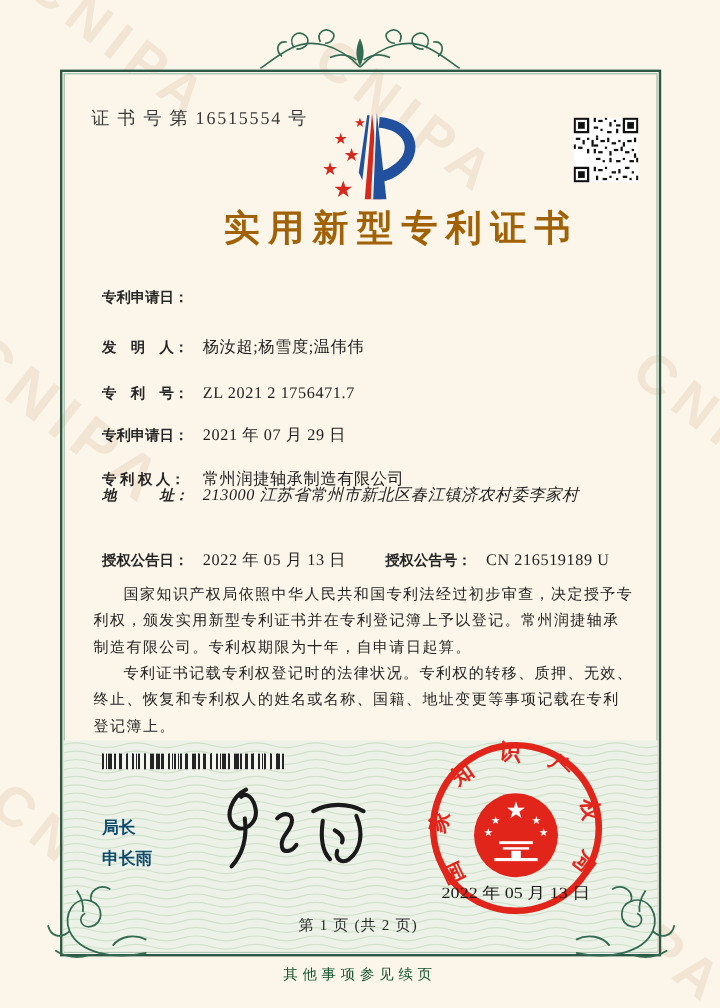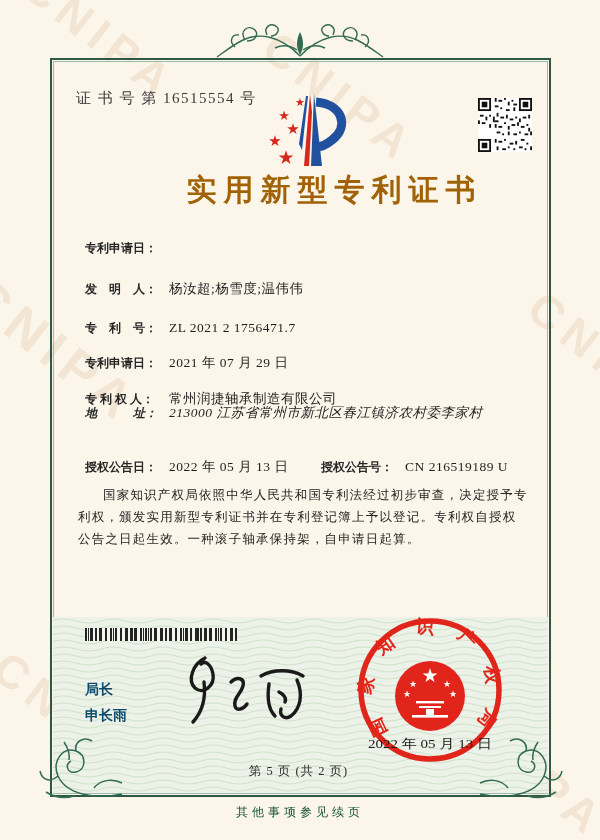--- a/index.html
+++ b/index.html
@@ -285,21 +285,22 @@
       <span class="field-label">授权公告日：</span>
       <span class="field-value">2022 年 05 月 13 日</span>
     </span>
     <span class="pair">
       <span class="field-label">授权公告号：</span>
       <span class="field-value">CN 216519189 U</span>
     </span>
   </div>
 
   <div class="paragraphs">
-    <p>国家知识产权局依照中华人民共和国专利法经过初步审查，决定授予专利权，颁发实用新型专利证书并在专利登记簿上予以登记。专利权自授权公告之日起生效。一种滚子轴承保持架，自申请日起算。</p>
+    <p>国家知识产权局依照中华人民共和国专利法经过初步审查，决定授予专利权，颁发实用新型专利证书并在专利登记簿上予以登记。常州润捷轴承制造有限公司。专利权期限为十年，自申请日起算。</p>
+    <p>专利证书记载专利权登记时的法律状况。专利权的转移、质押、无效、终止、恢复和专利权人的姓名或名称、国籍、地址变更等事项记载在专利登记簿上。</p>
   </div>
 
   <div class="barcode"></div>
 
   <div class="signer">
     <div>局长</div>
     <div>申长雨</div>
   </div>
 
   <svg class="signature" width="140" height="78" viewBox="0 0 140 78">
@@ -332,16 +333,16 @@
       <text x="93" y="73" font-size="9" fill="#ffffff" text-anchor="middle">★</text>
       <text x="99" y="83" font-size="9" fill="#ffffff" text-anchor="middle">★</text>
       <rect x="62" y="87" width="28" height="2.4" fill="#ffffff"></rect>
       <rect x="65" y="92" width="22" height="2" fill="#ffffff"></rect>
       <rect x="58" y="101" width="36" height="2.6" fill="#ffffff"></rect>
       <rect x="72" y="95" width="8" height="6" fill="#ffffff"></rect>
     </g>
     <text x="76" y="134" font-size="13" fill="#1c1c1c" text-anchor="middle" textLength="124" lengthAdjust="spacingAndGlyphs">2022 年 05 月 13 日</text>
   </svg>
 
-  <div class="page-info">第 5 页 (共 2 页)</div>
+  <div class="page-info">第 1 页 (共 2 页)</div>
   <div class="cont-note">其他事项参见续页</div>
 
 </div>
 
 </body></html>

